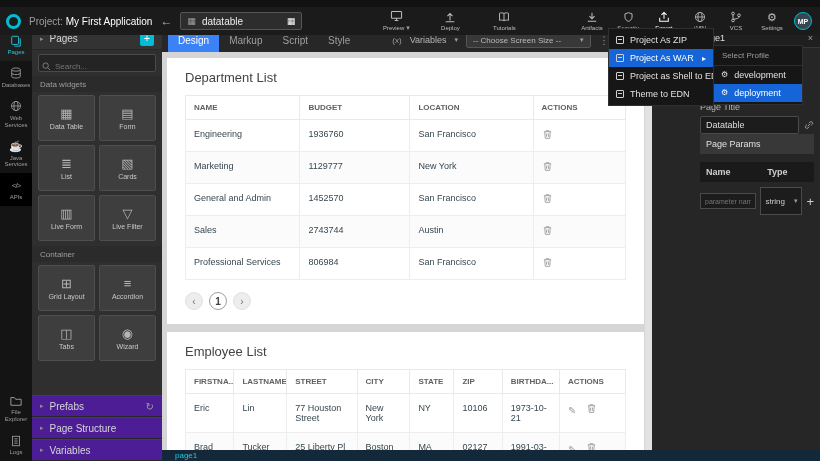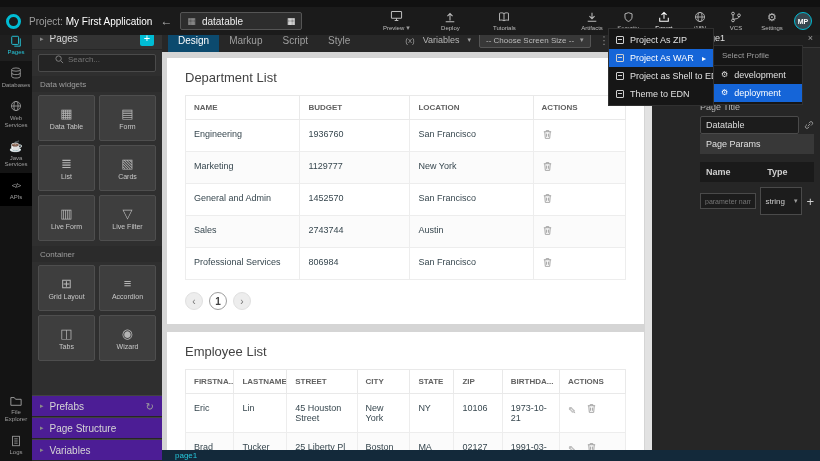--- a/index.html
+++ b/index.html
@@ -46,43 +46,43 @@
                 display:flex; flex-direction:column; color:#ccc; z-index:9; }
   .lp-row { height:22px; flex:none; display:flex; align-items:center; padding:0 8px; font-size:10px;
             background:#333; border-bottom:1px solid #262626; gap:6px; color:#d6d6d6; }
   .lp-row .arr { color:#8a8a8a; font-size:7px; }
   .lp-row.widgets { background:#3a3a3a; }
   .lp-row.bottom { background:#4c1d95; border-top:1px solid #424242; }
   .add-btn { margin-left:auto; width:14px; height:14px; background:#00bcd4; color:#fff; border-radius:2px;
              display:flex; align-items:center; justify-content:center; font-size:11px; line-height:1; }
   .refresh { margin-left:auto; color:#9e9e9e; font-size:10px; }
   .search-wrap { padding:4px 6px; flex:none; }
-  .search-box { display:flex; align-items:flex-start; gap:4px; background:#242424; border:1px solid #4a4a4a;
-                border-radius:2px; height:18px; padding:0 16px; color:#7d7d7d; }
+  .search-box { display:flex; align-items:flex-end; gap:4px; background:#242424; border:1px solid #4a4a4a;
+                border-radius:2px; height:18px; padding:0 3px; color:#7d7d7d; }
   .search-box input { background:transparent; border:none; outline:none; color:#bbb; font-size:8px; width:100%;
                       font-family:"Liberation Sans", sans-serif; }
   .lp-sublabel { font-size:8px; color:#9e9e9e; padding:4px 8px 3px; background:#2b2b2b; flex:none; }
   .tile-grid { display:grid; grid-template-columns:1fr 1fr; gap:4px; padding:3px 6px 5px; flex:none; }
   .tile { background:#3e3e3e; border:1px solid #4e4e4e; border-radius:2px; height:46px;
           display:flex; flex-direction:column; align-items:center; justify-content:center; gap:3px; }
   .tile .glyph { font-size:13px; color:#b5b5b5; line-height:1; }
   .tile .tlabel { font-size:7px; color:#c9c9c9; }
   .lp-bottom { margin-top:auto; }
 
   
   .main { position:absolute; left:162px; top:28px; width:490px; height:422px; background:#d5d5d5; z-index:1; }
   .design-toolbar { position:absolute; left:0; top:0; right:0; height:24px; background:#272727;
                     display:flex; align-items:center; padding-left:6px; }
   .dt-tab { padding:0 10px; height:24px; display:flex; align-items:center; font-size:10px; color:#9e9e9e; }
-  .dt-tab.active { background:#0c4a6e; color:#fff; }
+  .dt-tab.active { background:#3b82f6; color:#fff; }
   .dt-right { margin-left:auto; display:flex; align-items:center; gap:8px; padding-right:8px; color:#b5b5b5; font-size:9px; }
   .fx { font-size:8px; color:#9e9e9e; }
   .caret { font-size:7px; color:#9e9e9e; }
   .screen-select { background:#383838; border:1px solid #555; border-radius:2px; height:16px;
-                   display:flex; align-items:center; gap:6px; padding:0 6px; font-size:8px; color:#bbb; white-space:nowrap; }
+                   display:flex; align-items:center; gap:19px; padding:0 6px; font-size:8px; color:#bbb; white-space:nowrap; }
   .ghost { color:#8a8a8a; font-size:11px; line-height:1; }
 
   .canvas-viewport { position:absolute; left:0; top:24px; right:7px; bottom:0; background:#d5d5d5; overflow:hidden; }
   .vscroll { position:absolute; right:0; top:24px; width:7px; bottom:0; background:#e2e2e2; }
   .vscroll .thumb { position:absolute; left:1px; top:2px; width:5px; height:42px; background:#1c1c1c; border-radius:2px; }
 
   .page { position:absolute; left:5px; top:6px; right:1px; }
   .card { background:#fff; margin-bottom:8px; padding:12px 18px 10px; }
   .card-title { font-size:13px; color:#424242; margin-bottom:10px; font-weight:normal; }
   table { width:100%; border-collapse:collapse; table-layout:fixed; }
@@ -501,21 +501,21 @@
                 <th>STATE</th>
                 <th>ZIP</th>
                 <th>BIRTHDA...</th>
                 <th>ACTIONS</th>
               </tr>
             </thead>
             <tbody>
               <tr>
                 <td>Eric</td>
                 <td>Lin</td>
-                <td>45 Houston Street</td>
+                <td>77 Houston Street</td>
                 <td>New York</td>
                 <td>NY</td>
                 <td>10106</td>
                 <td>1973-10-21</td>
                 <td>
                   <span class="act pencil">✎</span>
                   <span class="act">
                       <svg width="11" height="11" viewBox="0 0 12 12" fill="none" stroke="currentColor" stroke-width="1">
                         <path d="M2 3h8M4.5 3V1.8h3V3M3 3l.6 7.2h4.8L9 3M5 5v3.5M7 5v3.5"></path>
                       </svg>

